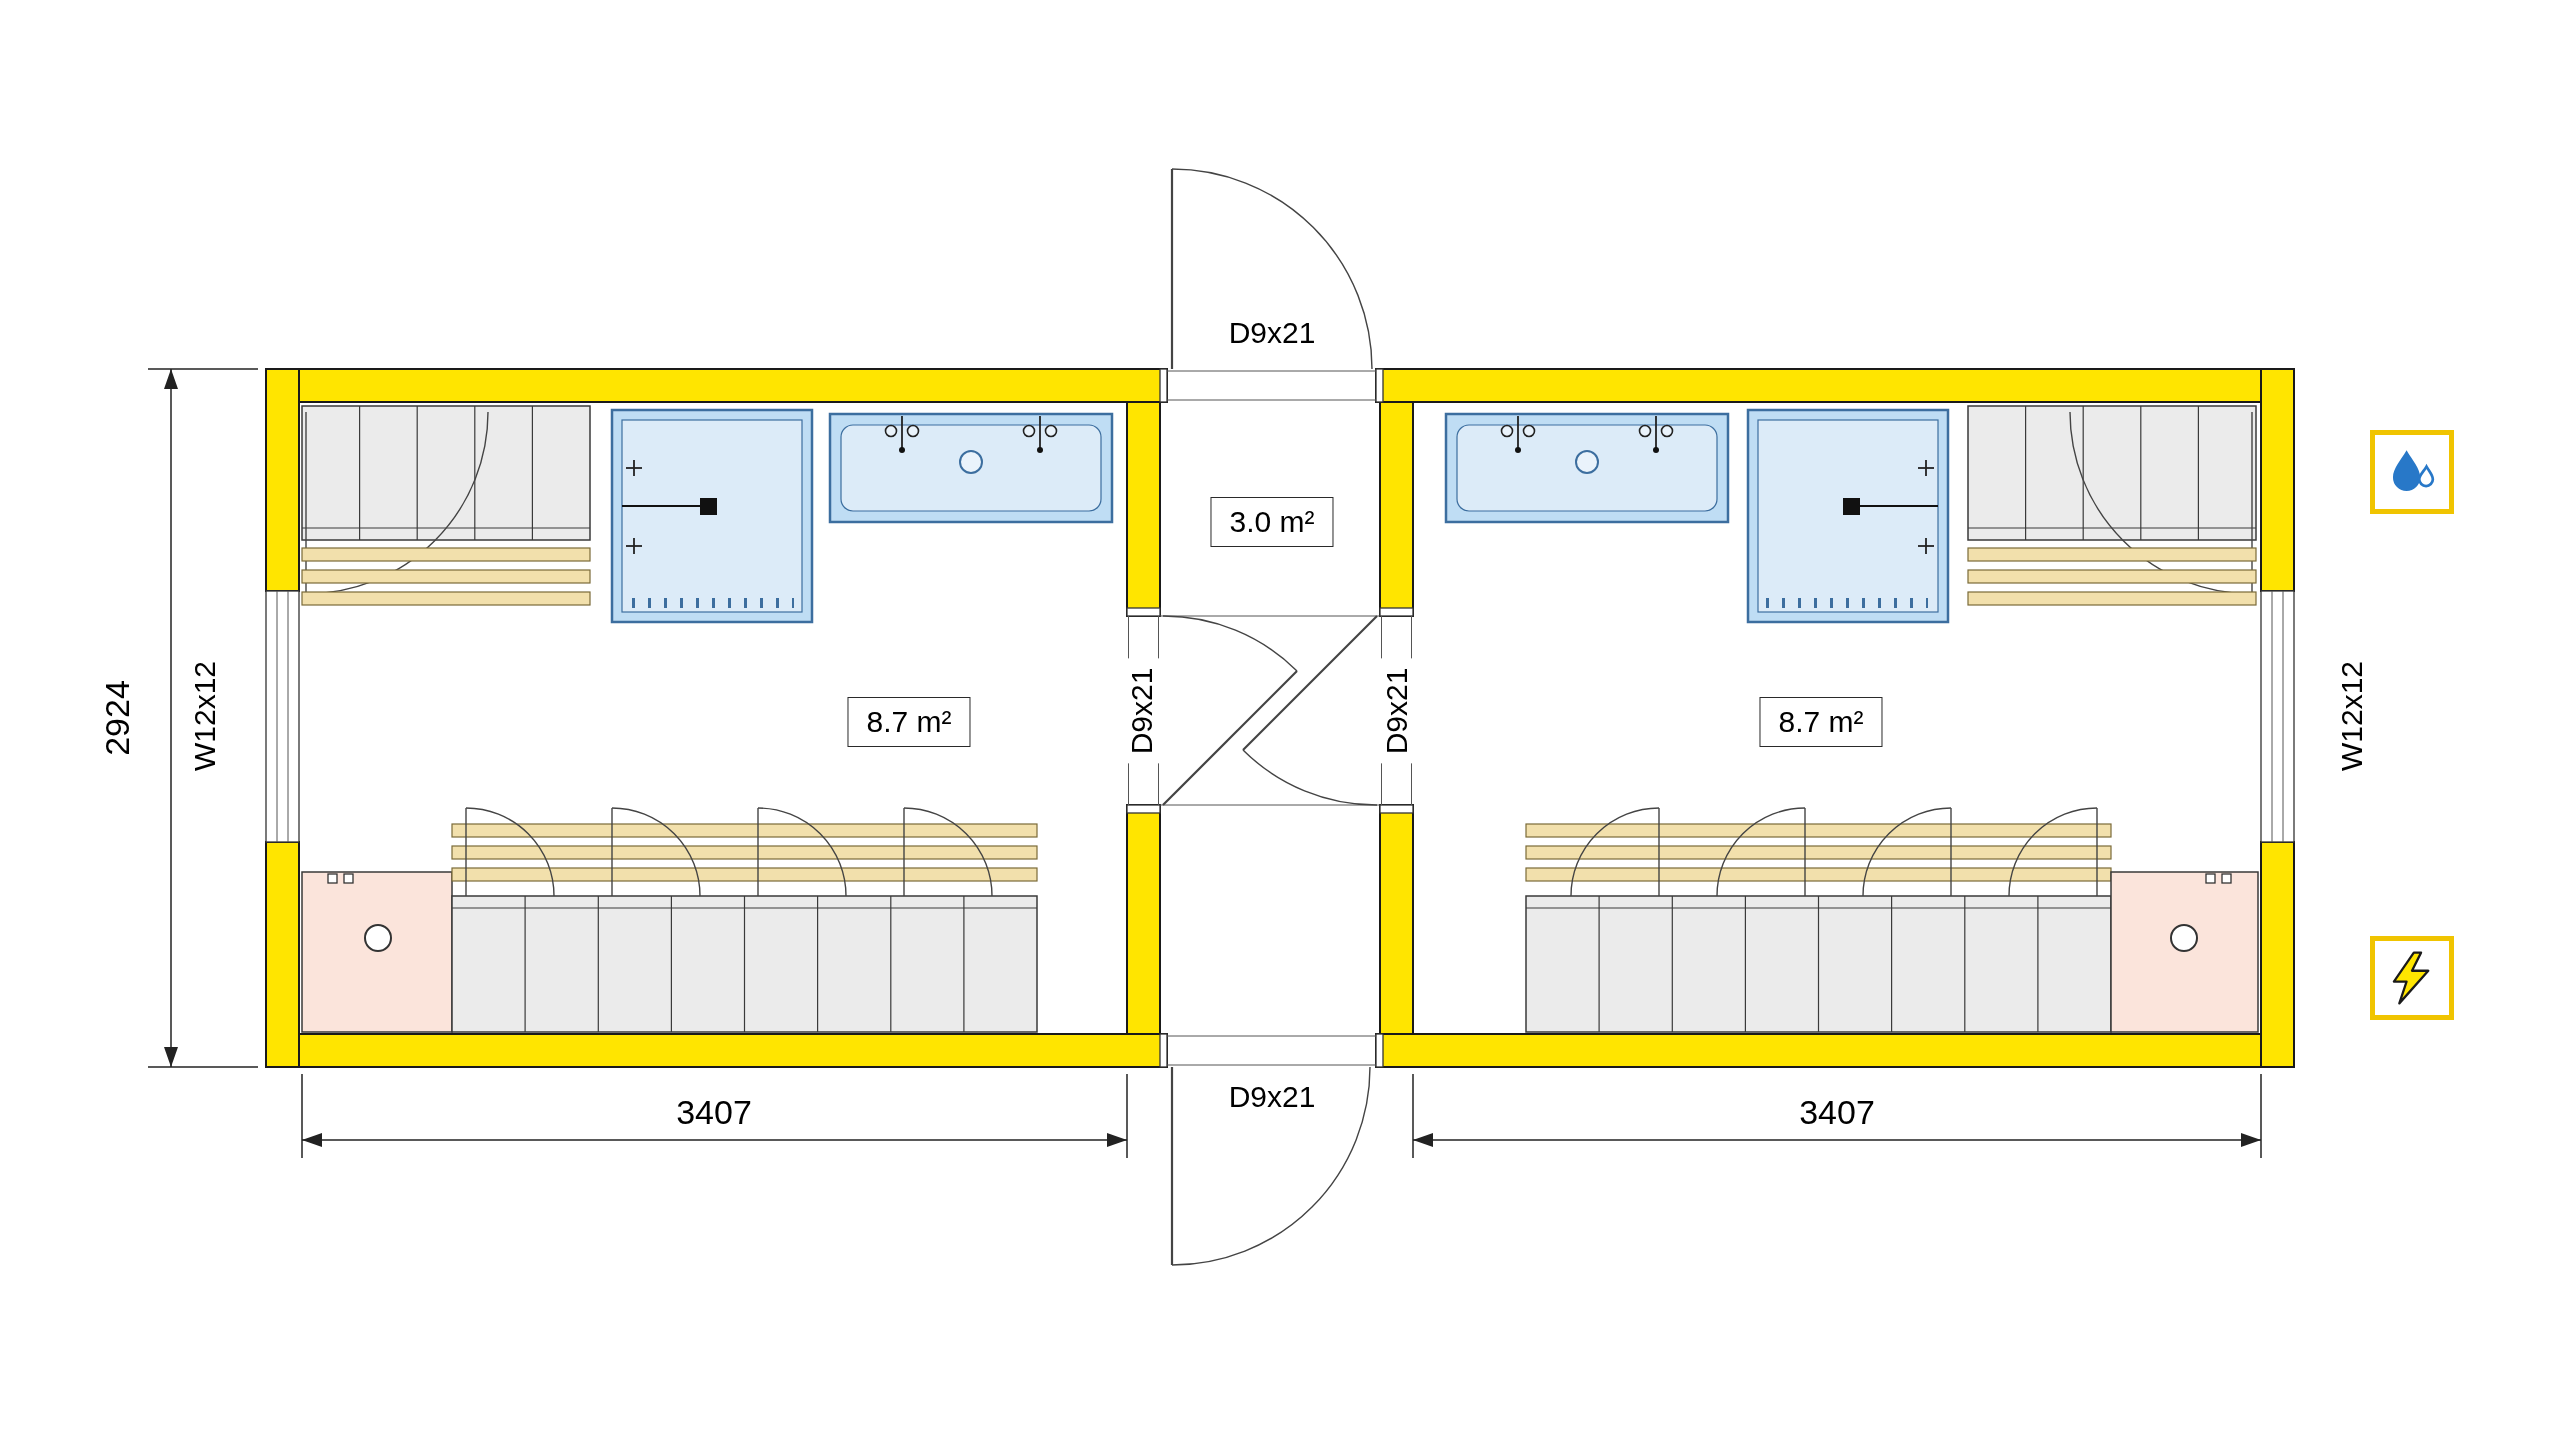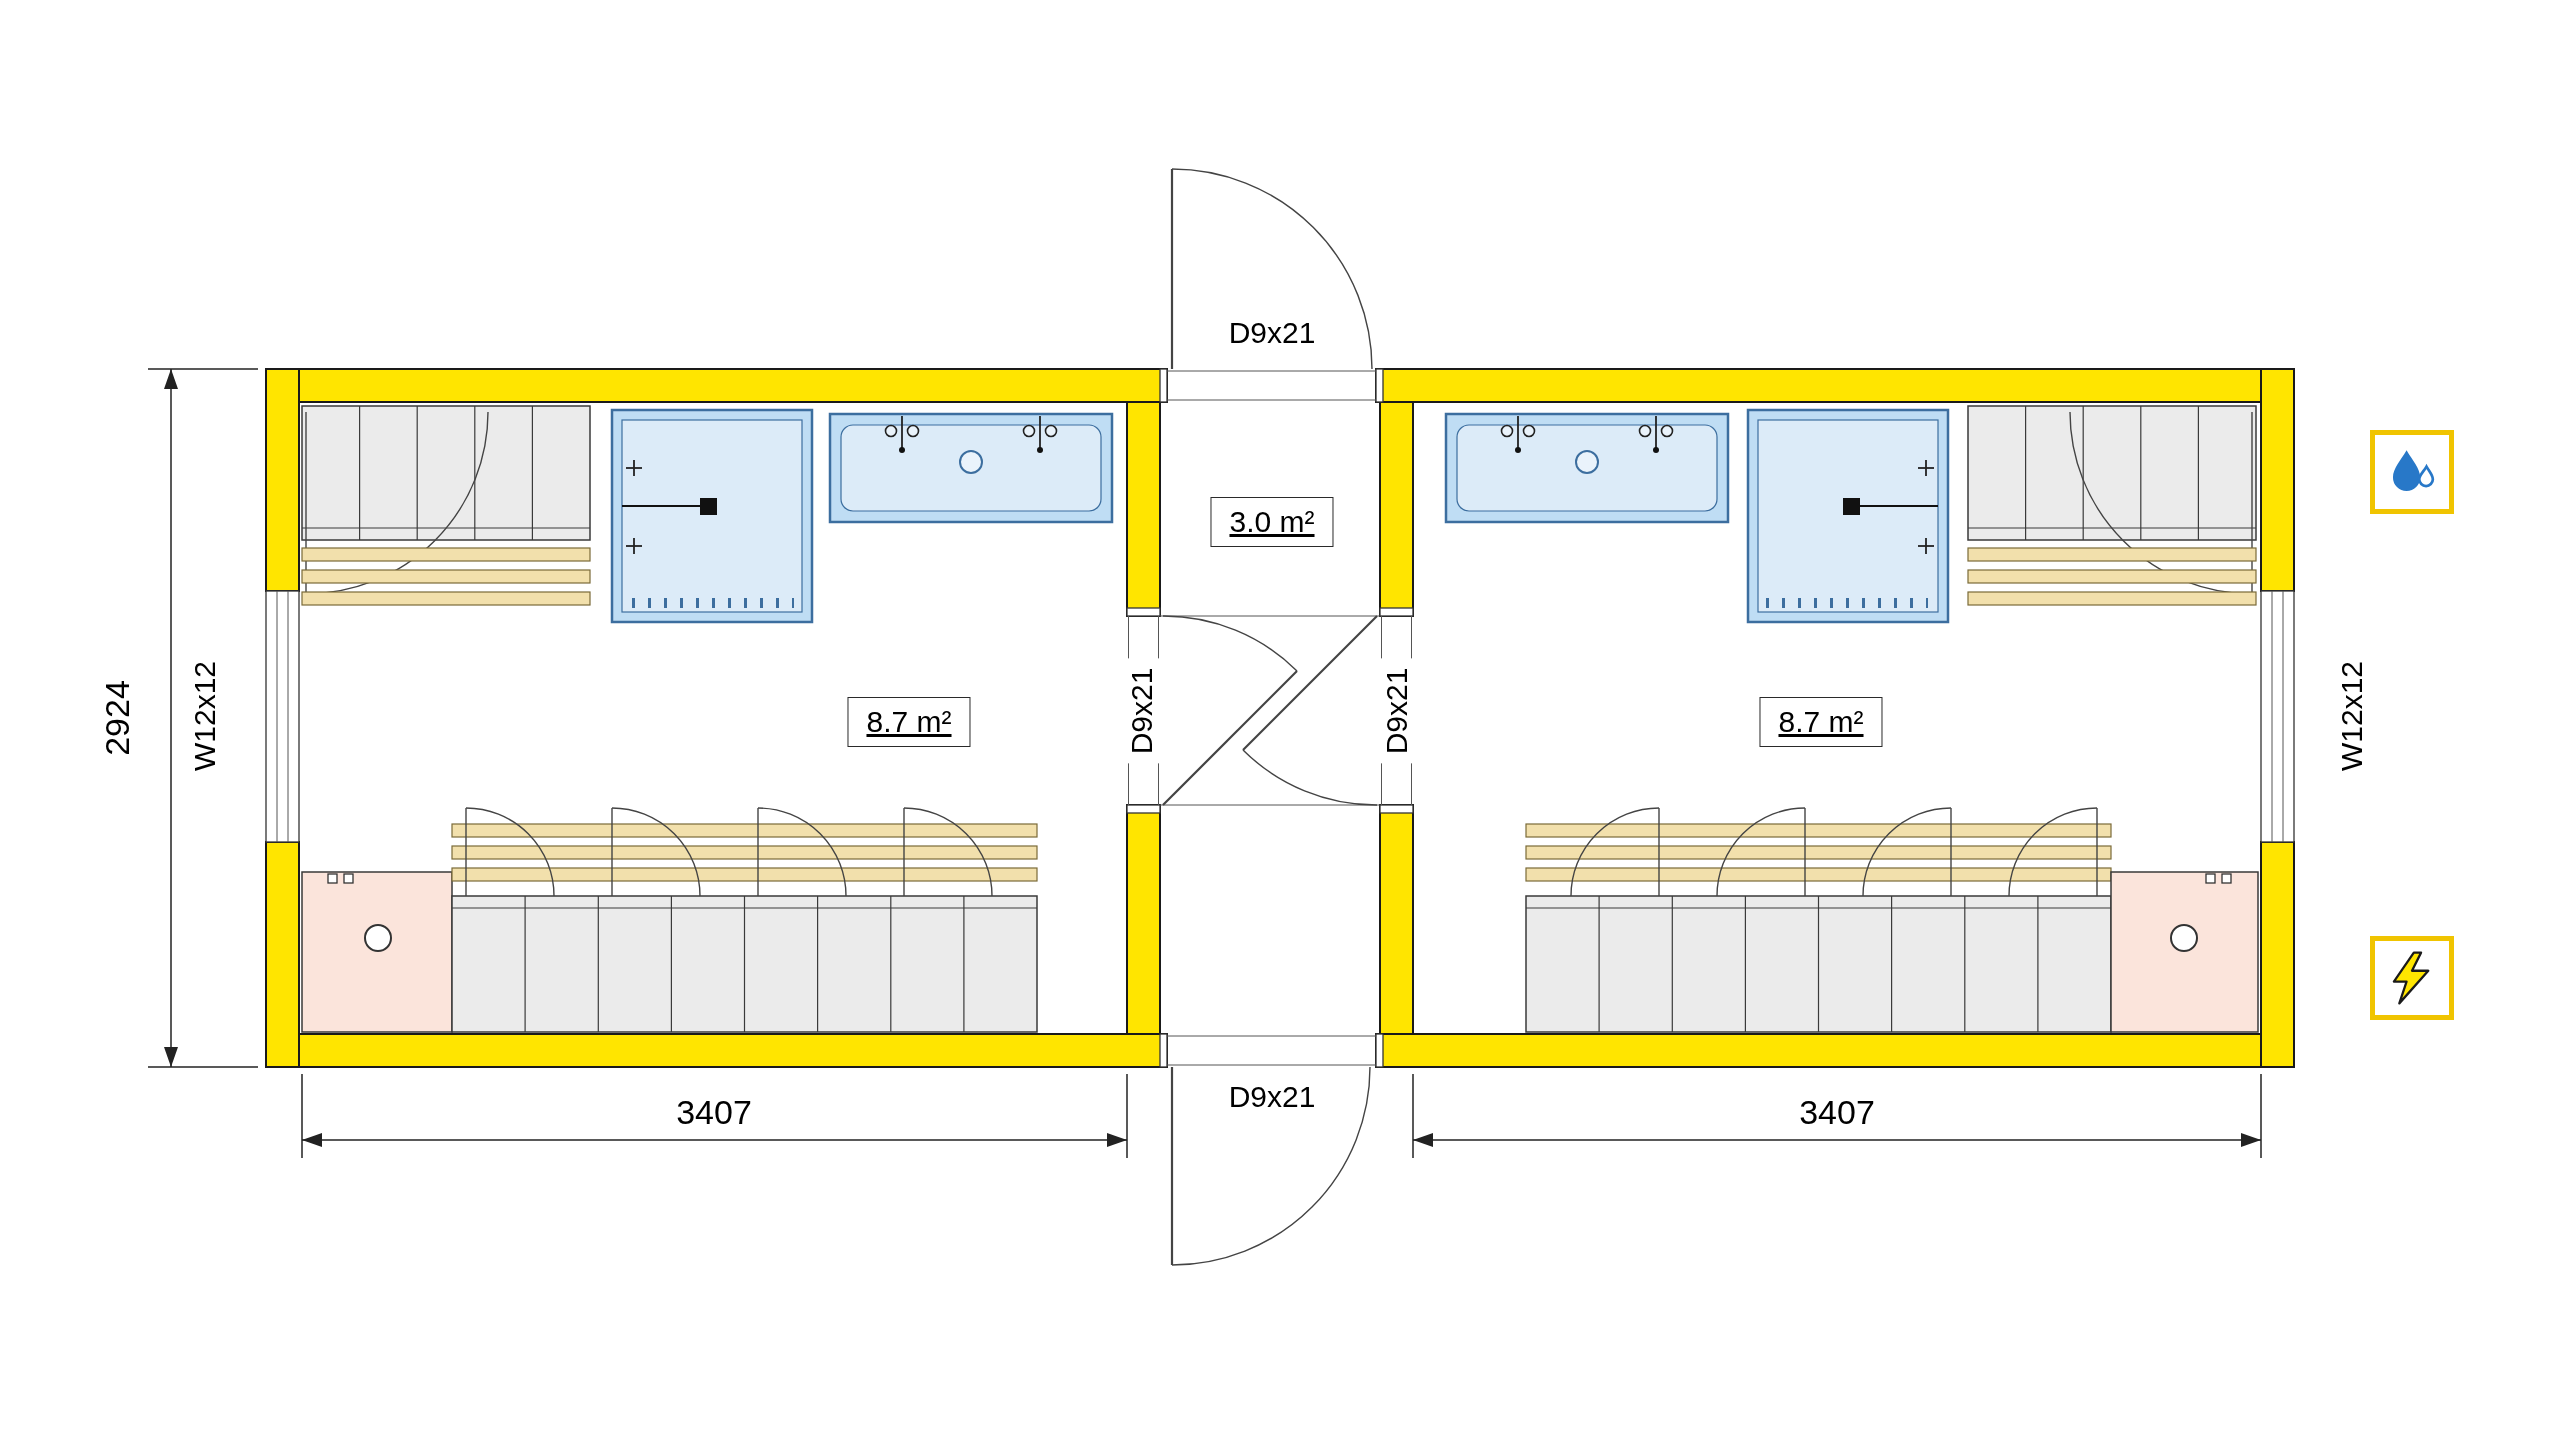--- a/index.html
+++ b/index.html
@@ -28,21 +28,21 @@
   .drain{fill:#EAF3FB;stroke:var(--fixtureBlueBorder,#3C6E9F);stroke-width:2;}
   .ticks{stroke:var(--fixtureBlueBorder,#3C6E9F);stroke-width:10;stroke-dasharray:3 13;fill:none;}
 
   .lbl{
     position:absolute;transform:translate(-50%,-50%);
     font-size:30px;line-height:1;white-space:nowrap;
     background:#fff;padding:3px 9px;text-align:center;
   }
   .lbl.vert{transform:translate(-50%,-50%) rotate(-90deg);}
   .lbl.dim-text{font-size:34px;}
-  .lbl.boxed{border:1.6px solid #2a2a2a;padding:9px 18px;text-decoration:underline;}
+  .lbl.boxed{border:1.6px solid #2a2a2a;padding:9px 18px;}
   .icon-box{
     position:absolute;width:84px;height:84px;background:#fff;
     border:5px solid var(--iconYellow,#F0C400);box-sizing:border-box;
     display:flex;align-items:center;justify-content:center;
   }
   .icon-box svg{position:static;}
 </style>
 </head>
 <body>
 

